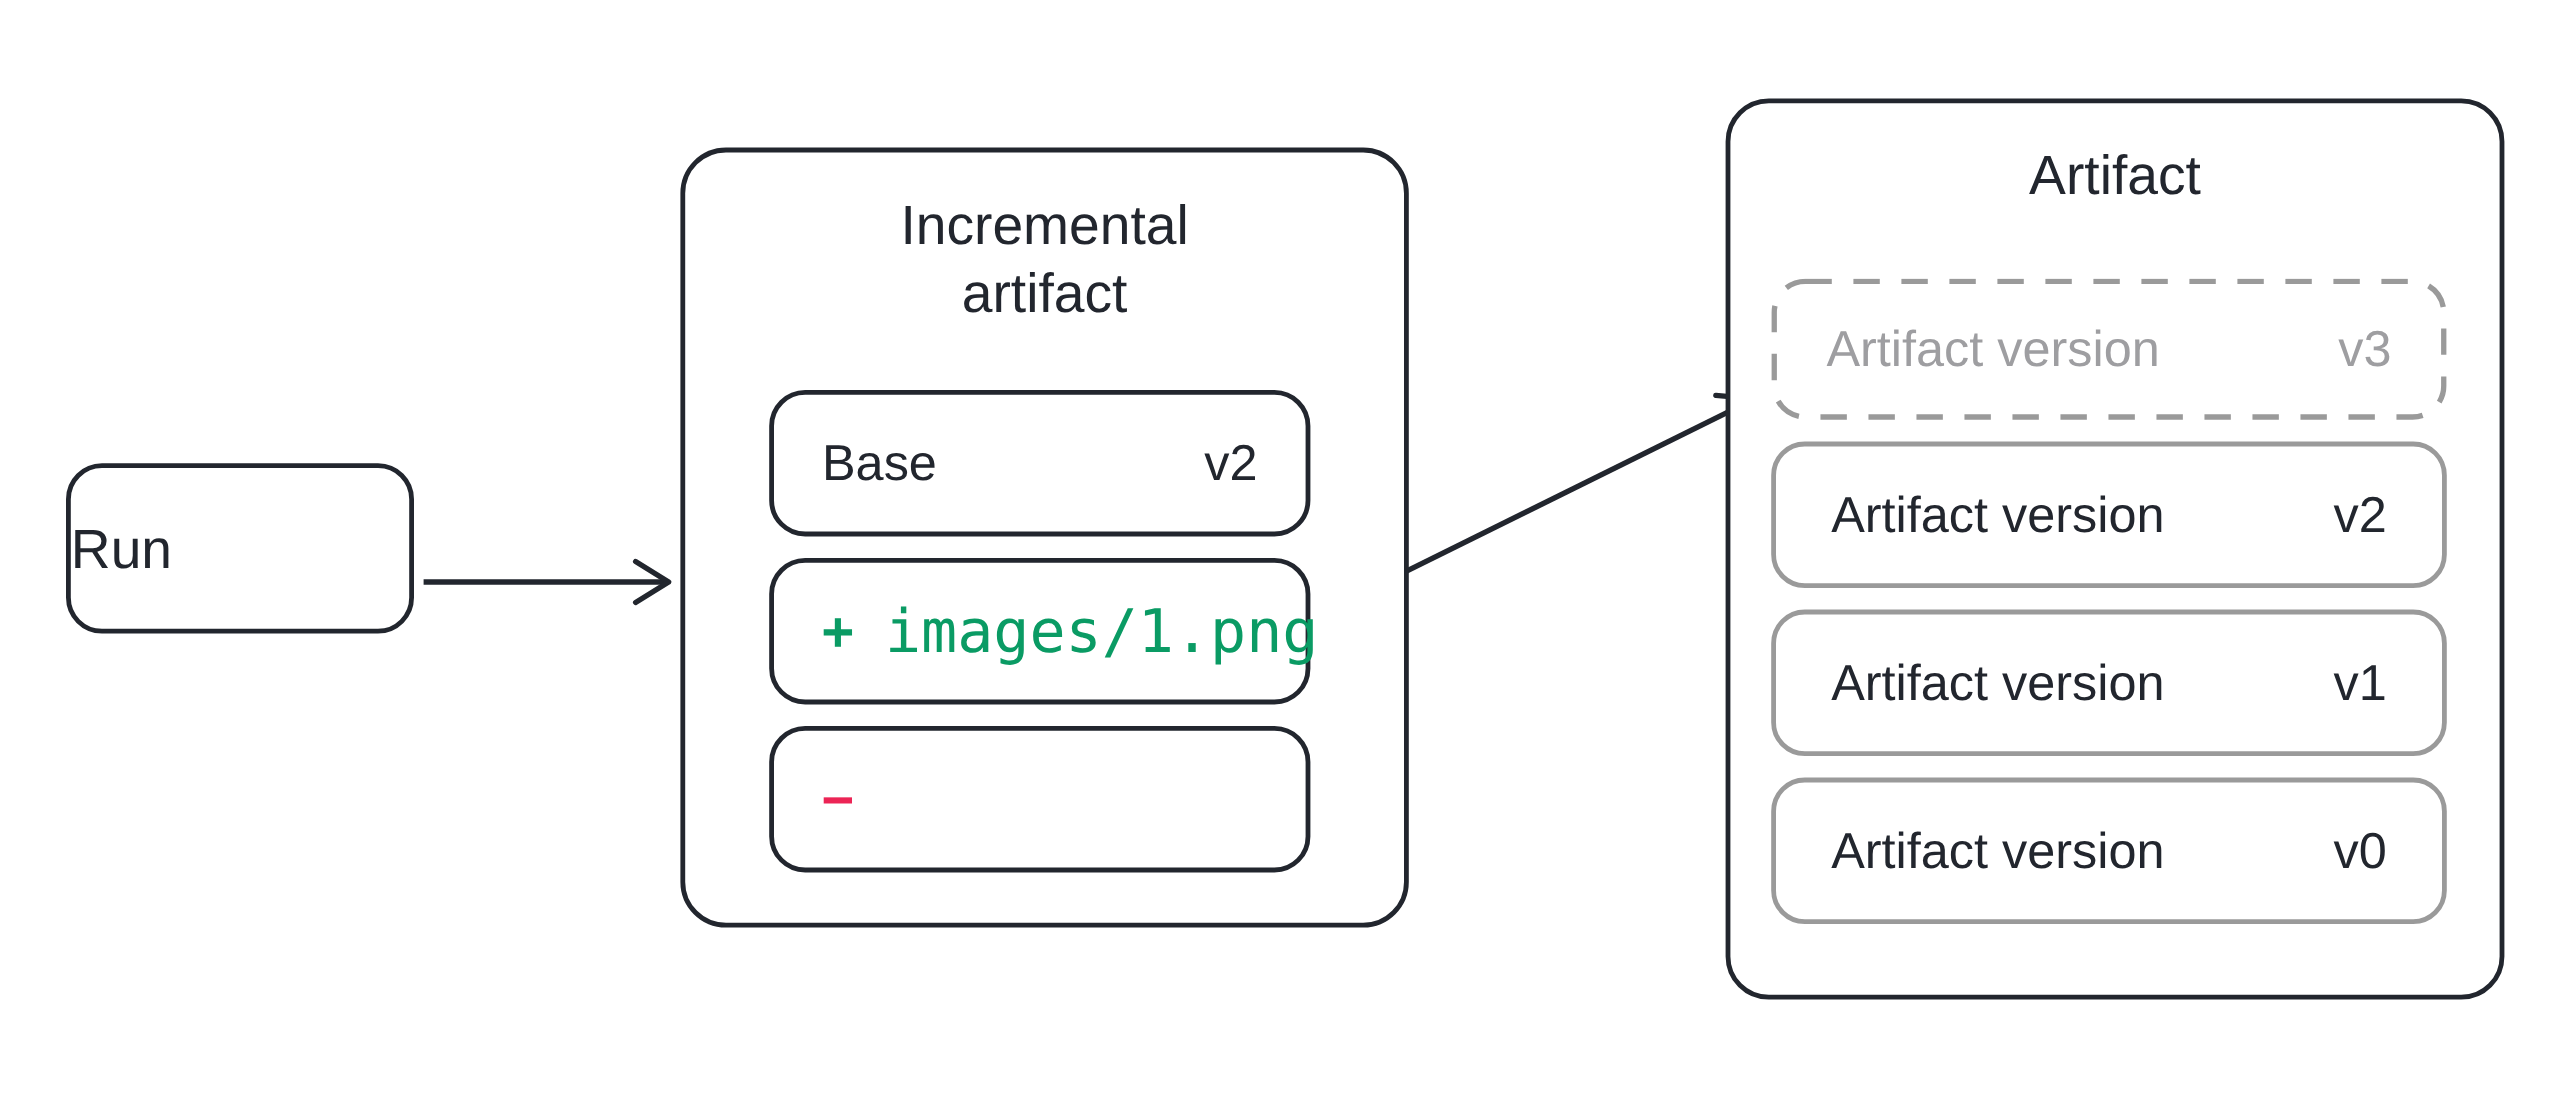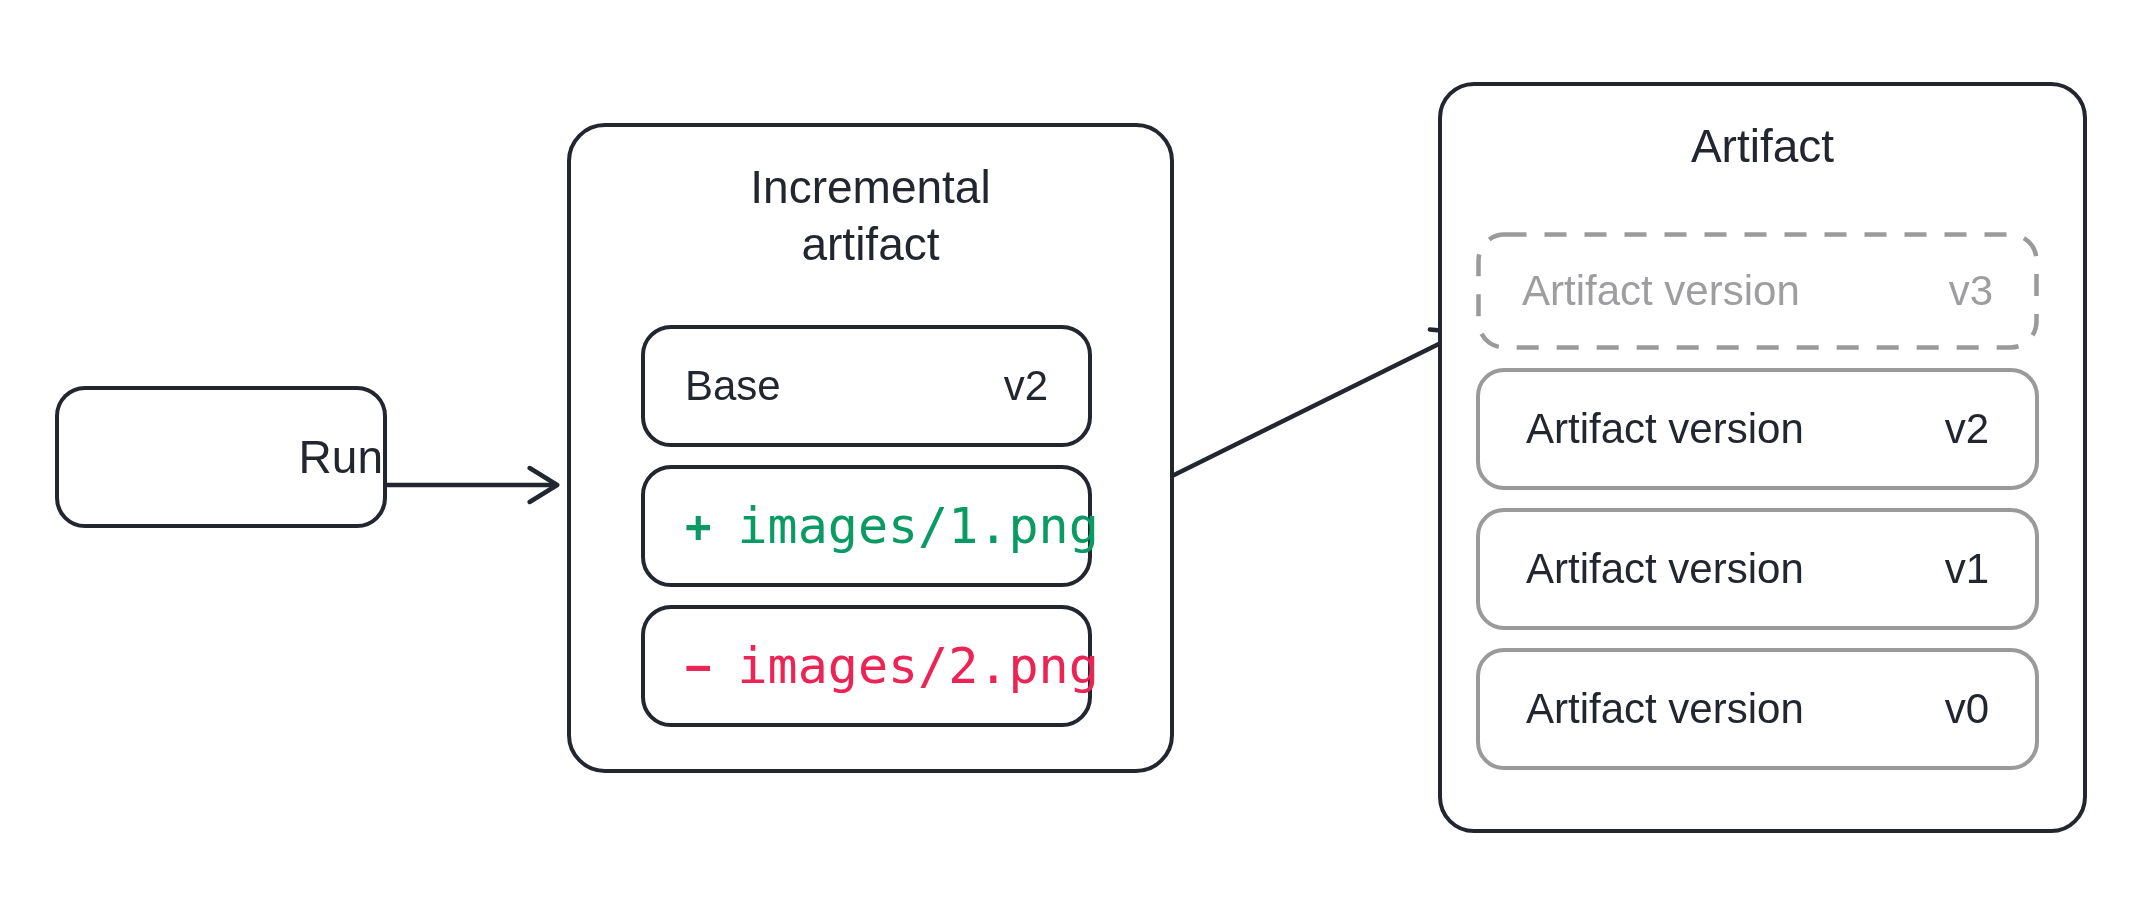--- a/index.html
+++ b/index.html
@@ -23,23 +23,23 @@
     pointer-events: none;
   }
   .node {
     position: absolute;
     box-sizing: border-box;
     background: #ffffff;
     border: 4.5px solid #22262e;
   }
   .run-node {
     left: 55px; top: 386px;
-    width: 332px; height: 142px;
+    width: 290px; height: 142px;
     border-radius: 30px;
-    display: flex; align-items: center; justify-content: flex-end;
+    display: flex; align-items: center; justify-content: flex-start;
     font-size: 46px;
   }
   .incremental-node {
     left: 567px; top: 123px;
     width: 607px; height: 650px;
     border-radius: 38px;
   }
   .artifact-node {
     left: 1438px; top: 82px;
     width: 649px; height: 751px;
@@ -136,21 +136,20 @@
       <span>v2</span>
     </div>
 
     <div class="row inc-row added">
       <span class="sign added-text">+</span>
       <span class="mono added-text">images/1.png</span>
     </div>
 
     <div class="row inc-row removed">
       <span class="sign removed-text">−</span>
-      <span class="mono removed-text">images/2.png</span>
     </div>
   </div>
 
   <div class="node artifact-node">
     <div class="node-title">Artifact</div>
 
     <div class="row ver-row v-top">
       <svg class="dash-bg" width="563" height="118" viewBox="0 0 563 118" xmlns="http://www.w3.org/2000/svg">
         <rect x="2.5" y="2.5" width="558" height="113" rx="26" fill="none" stroke="#9a9a9a" stroke-width="4.5" stroke-dasharray="22 18"></rect>
       </svg>

